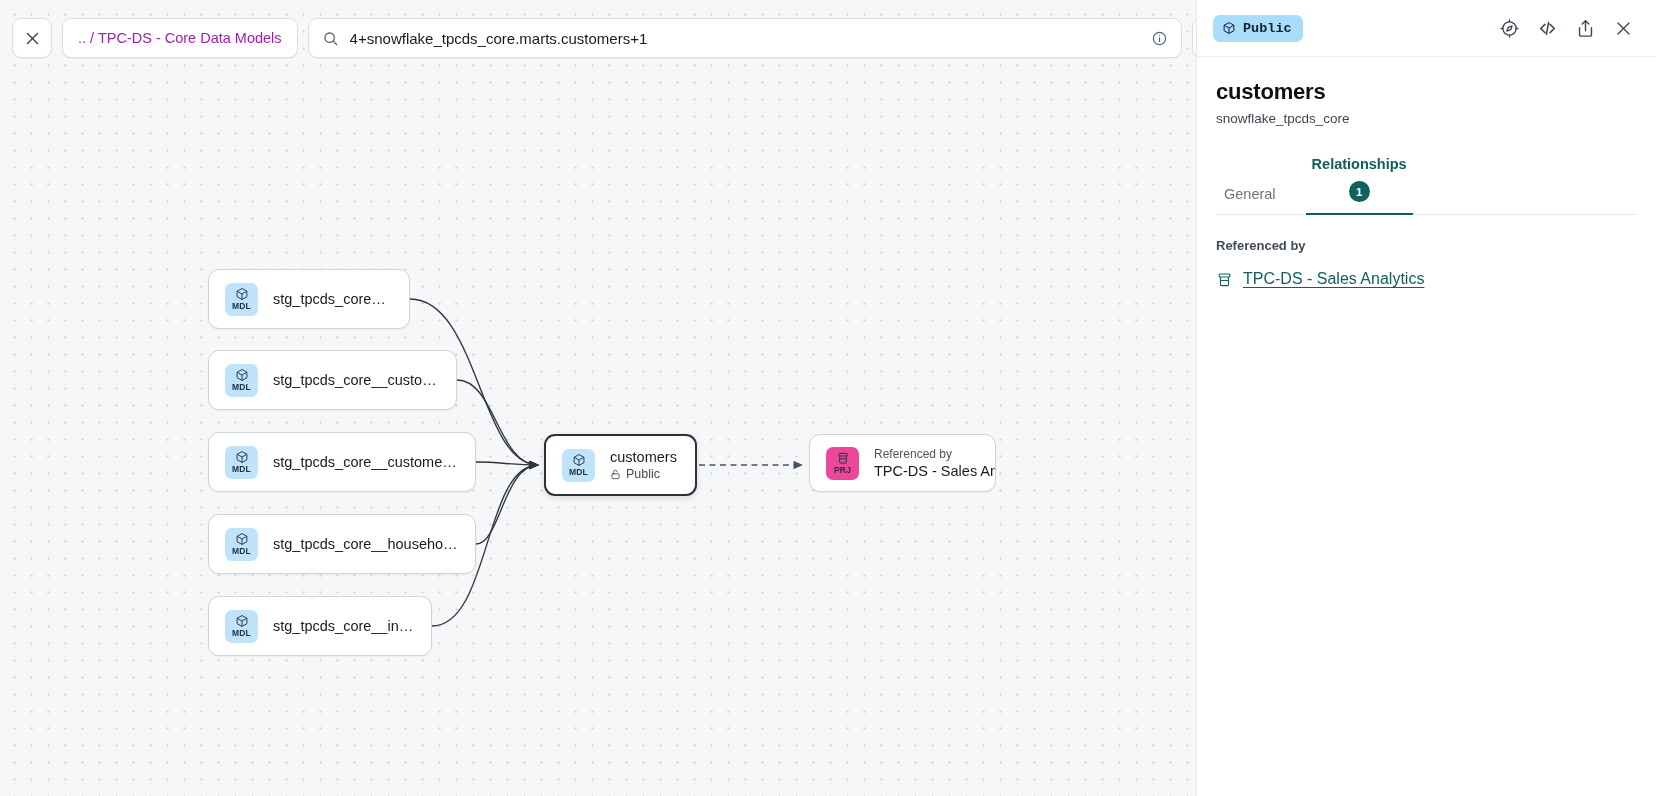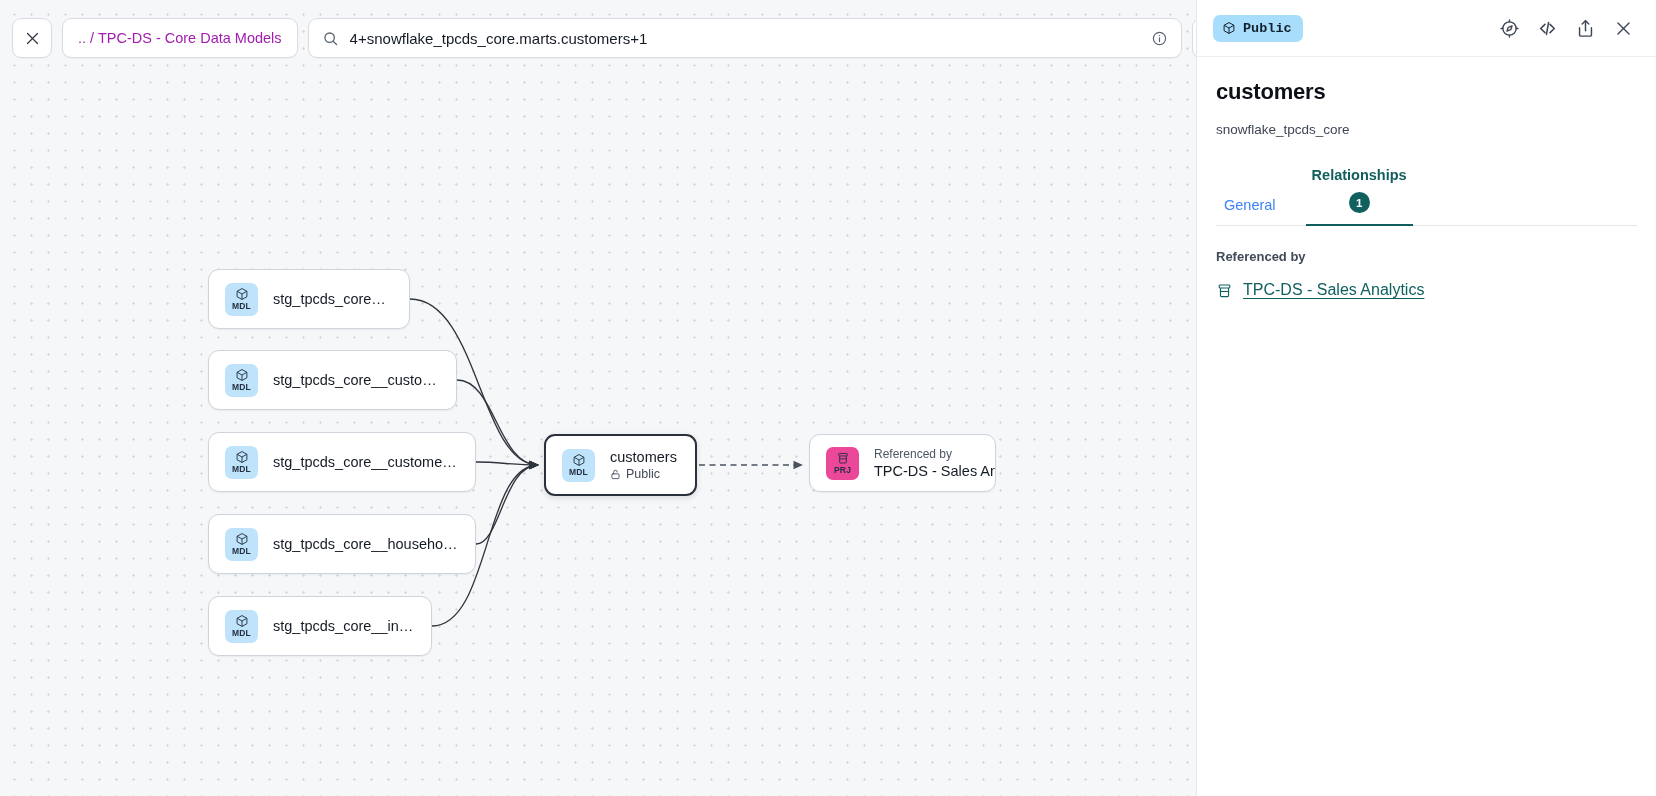--- a/index.html
+++ b/index.html
@@ -155,33 +155,33 @@
     width: 28px; height: 28px;
     display: flex; align-items: center; justify-content: center;
     color: #3c4654;
     cursor: pointer;
   }
   .panel-body { padding: 22px 19px 0 19px; }
   .panel-title {
     font-size: 22px; font-weight: 700; color: #0d1117;
     letter-spacing: -.2px;
   }
-  .panel-sub { margin-top: 17px; font-size: 13.5px; color: #3d4654; }
+  .panel-sub { margin-top: 6px; font-size: 13.5px; color: #3d4654; }
 
   .tabs {
     margin-top: 30px;
     display: flex; align-items: flex-end; gap: 24px;
     border-bottom: 1px solid #e4e7eb;
     padding: 0 0 0 2px;
   }
   .tab {
     display: flex; align-items: center; gap: 9px;
     padding: 0 6px 11px 6px;
     font-size: 14.5px;
-    color: #3b82f6;
+    color: #737373;
     cursor: pointer;
     border-bottom: 2.5px solid transparent;
     margin-bottom: -1px;
   }
   .tab.active { color: #0f5e5e; font-weight: 700; border-bottom-color: #0f5e5e; flex-direction: column; }
   .tab-count {
     min-width: 21px; height: 21px;
     border-radius: 11px;
     background: #10605f; color: #ffffff;
     font-size: 11.5px; font-weight: 700;

